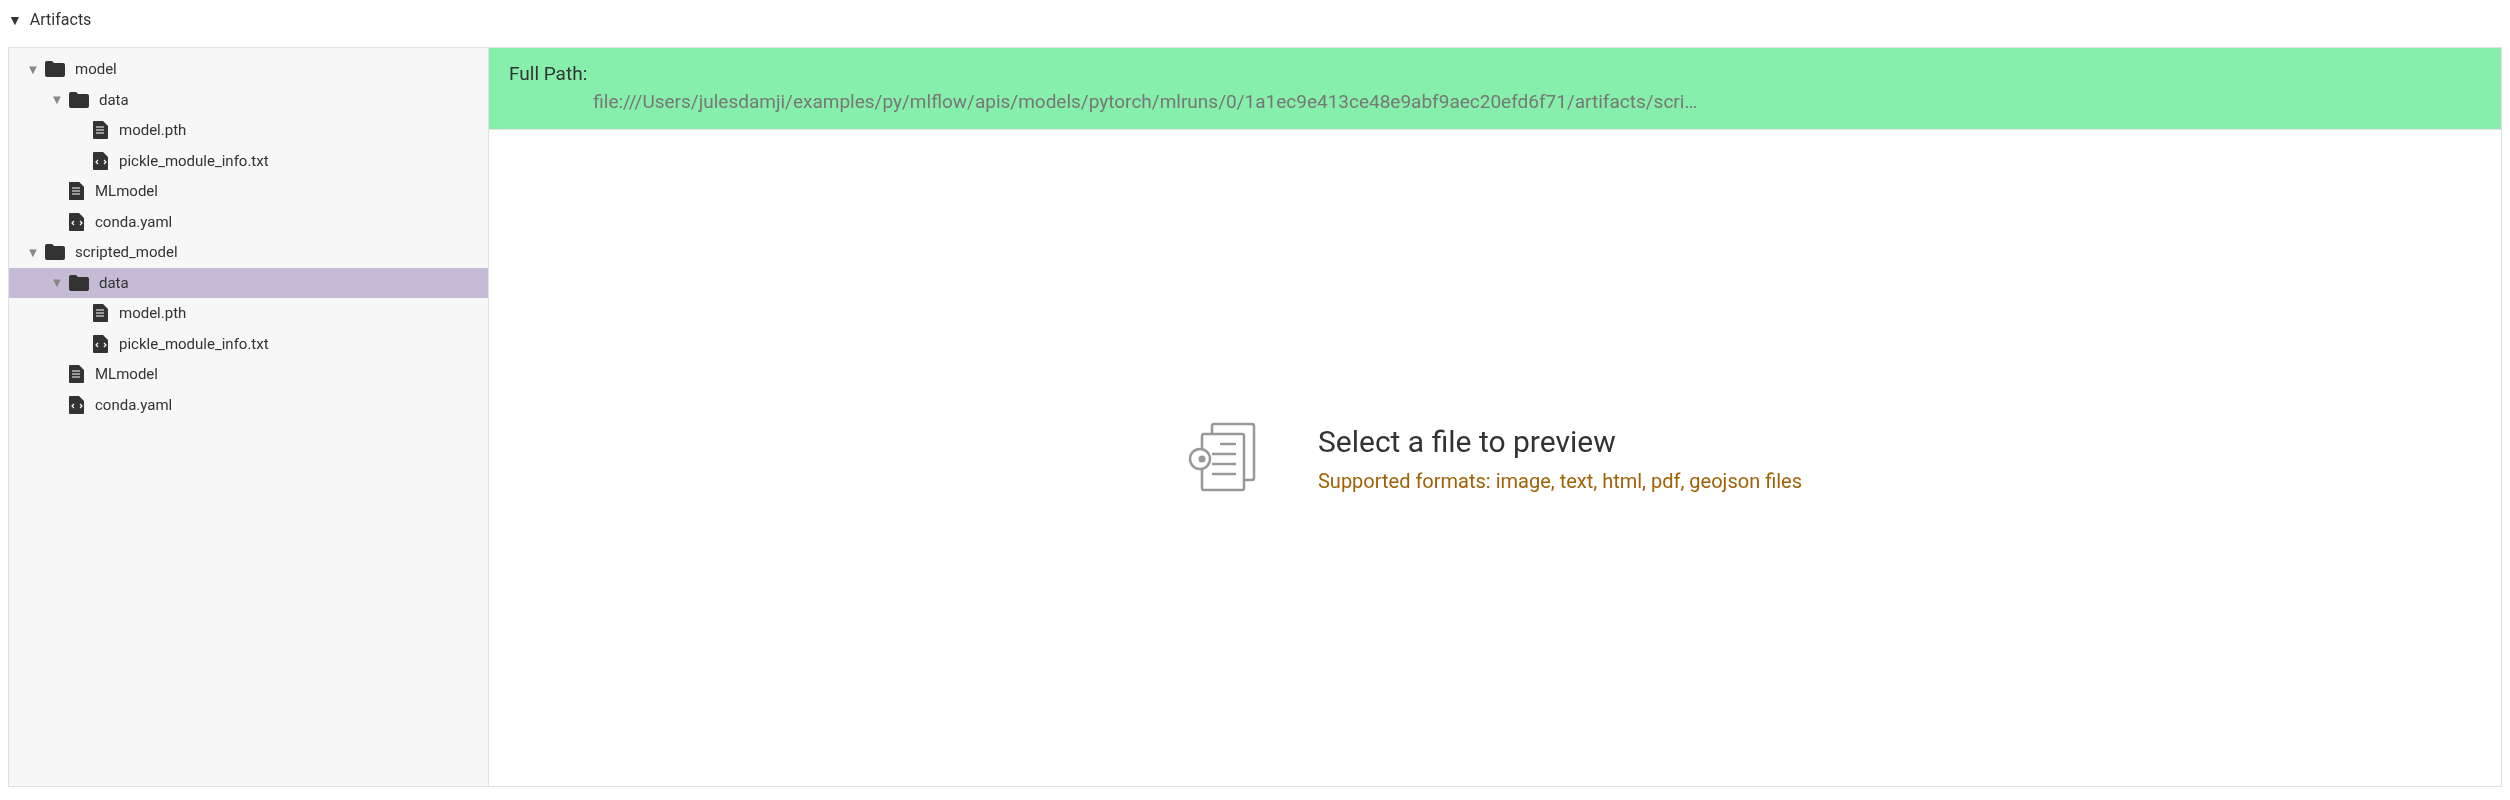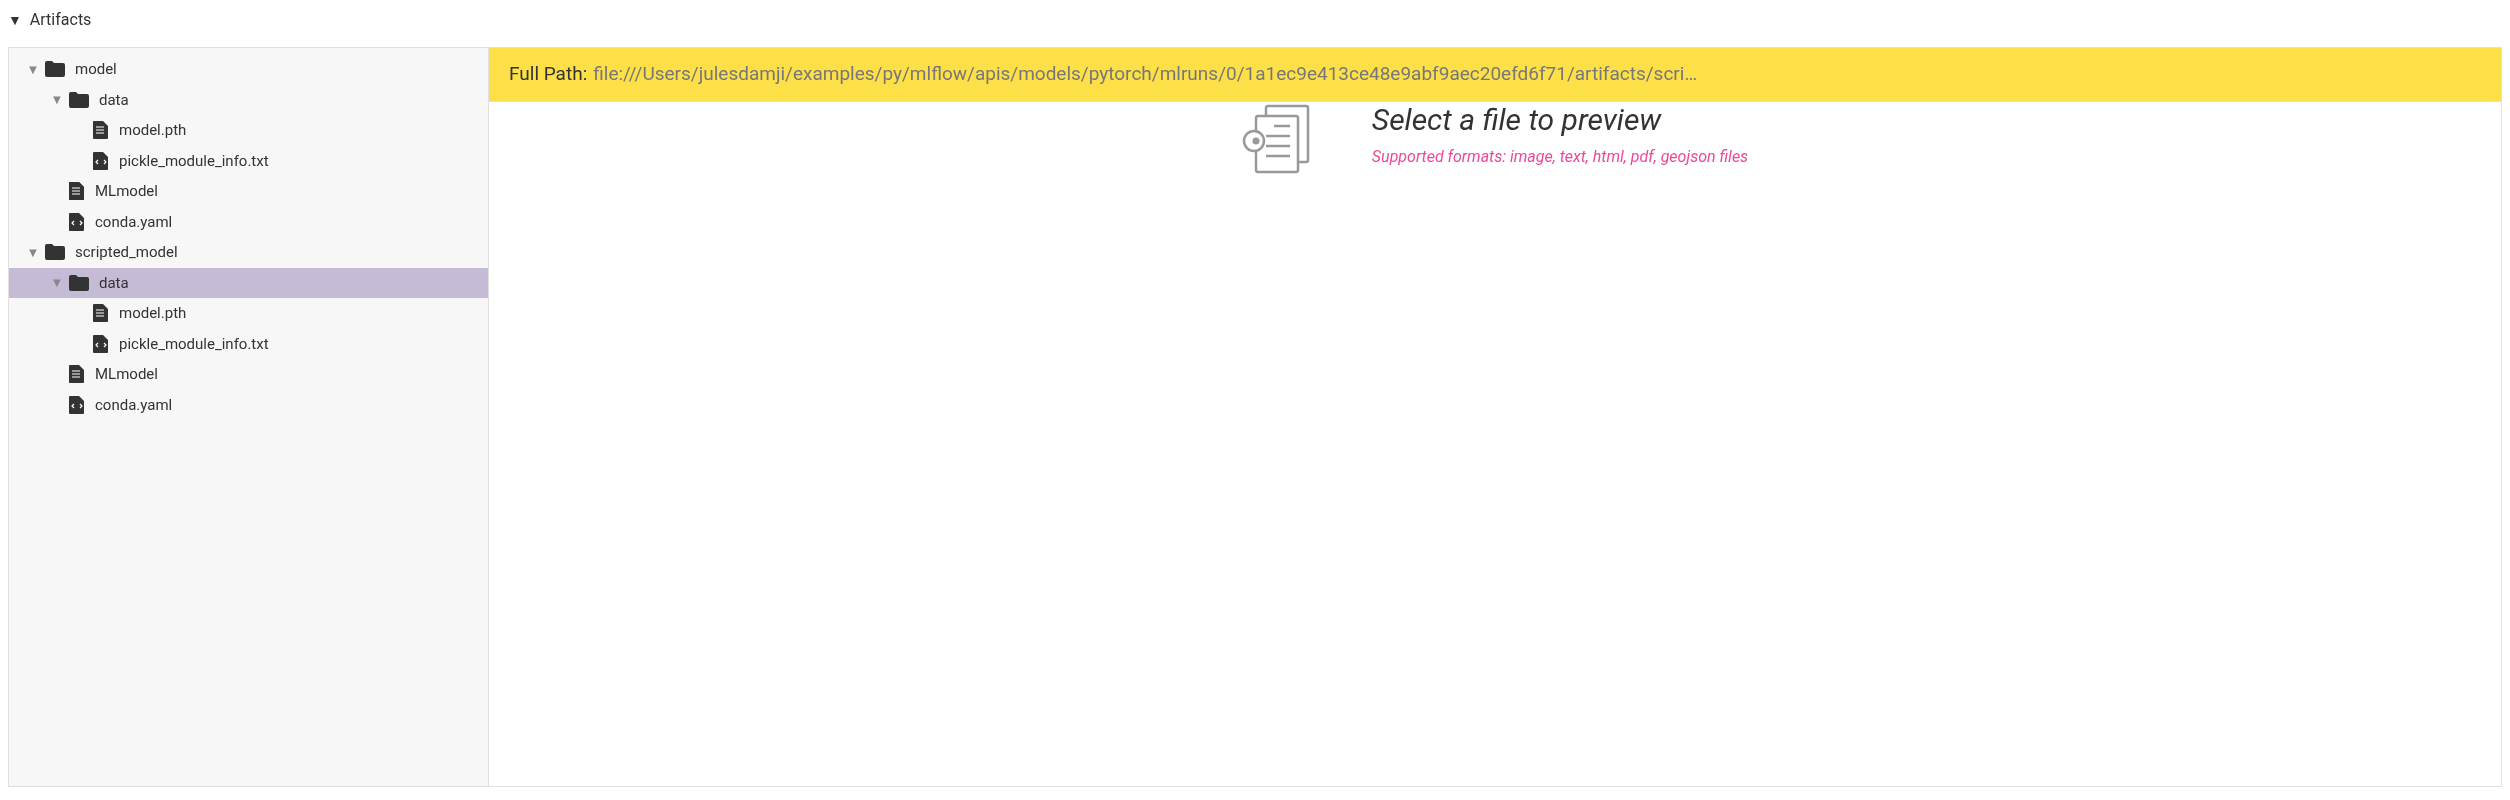--- a/index.html
+++ b/index.html
@@ -68,64 +68,65 @@
     }
     .indent-0 { padding-left: 16px; }
     .indent-1 { padding-left: 40px; }
     .indent-2 { padding-left: 64px; }
     .content {
       flex: 1;
       display: flex;
       flex-direction: column;
     }
     .info-bar {
-      background: #fde047;
+      background: #86efac;
       padding: 14px 20px;
       border-bottom: 1px solid #e0e0e0;
       font-size: 19px;
       color: #333;
     }
     .info-bar .row {
       display: flex;
       white-space: nowrap;
       overflow: hidden;
       margin-bottom: 2px;
     }
     .info-bar .label {
       flex-shrink: 0;
       margin-right: 6px;
     }
     .info-bar .value {
       color: #777;
       overflow: hidden;
       text-overflow: ellipsis;
+      margin-top: 28px;
     }
     .preview-area {
       flex: 1;
       display: flex;
+      align-items: center;
       justify-content: center;
       flex-direction: row;
       gap: 50px;
-      font-style: italic;
     }
     .preview-icon {
       flex-shrink: 0;
     }
     .preview-text {
       display: flex;
       flex-direction: column;
       gap: 10px;
     }
     .preview-title {
       font-size: 30px;
       color: #333;
     }
     .preview-subtitle {
-      font-size: 16px;
-      color: #ec4899;
+      font-size: 20px;
+      color: #a16207;
     }
     svg { display: block; }
   </style>
 </head>
 <body>
 
 <div class="section-header">
   <span class="caret">▼</span>
   <span class="title">Artifacts</span>
 </div>

